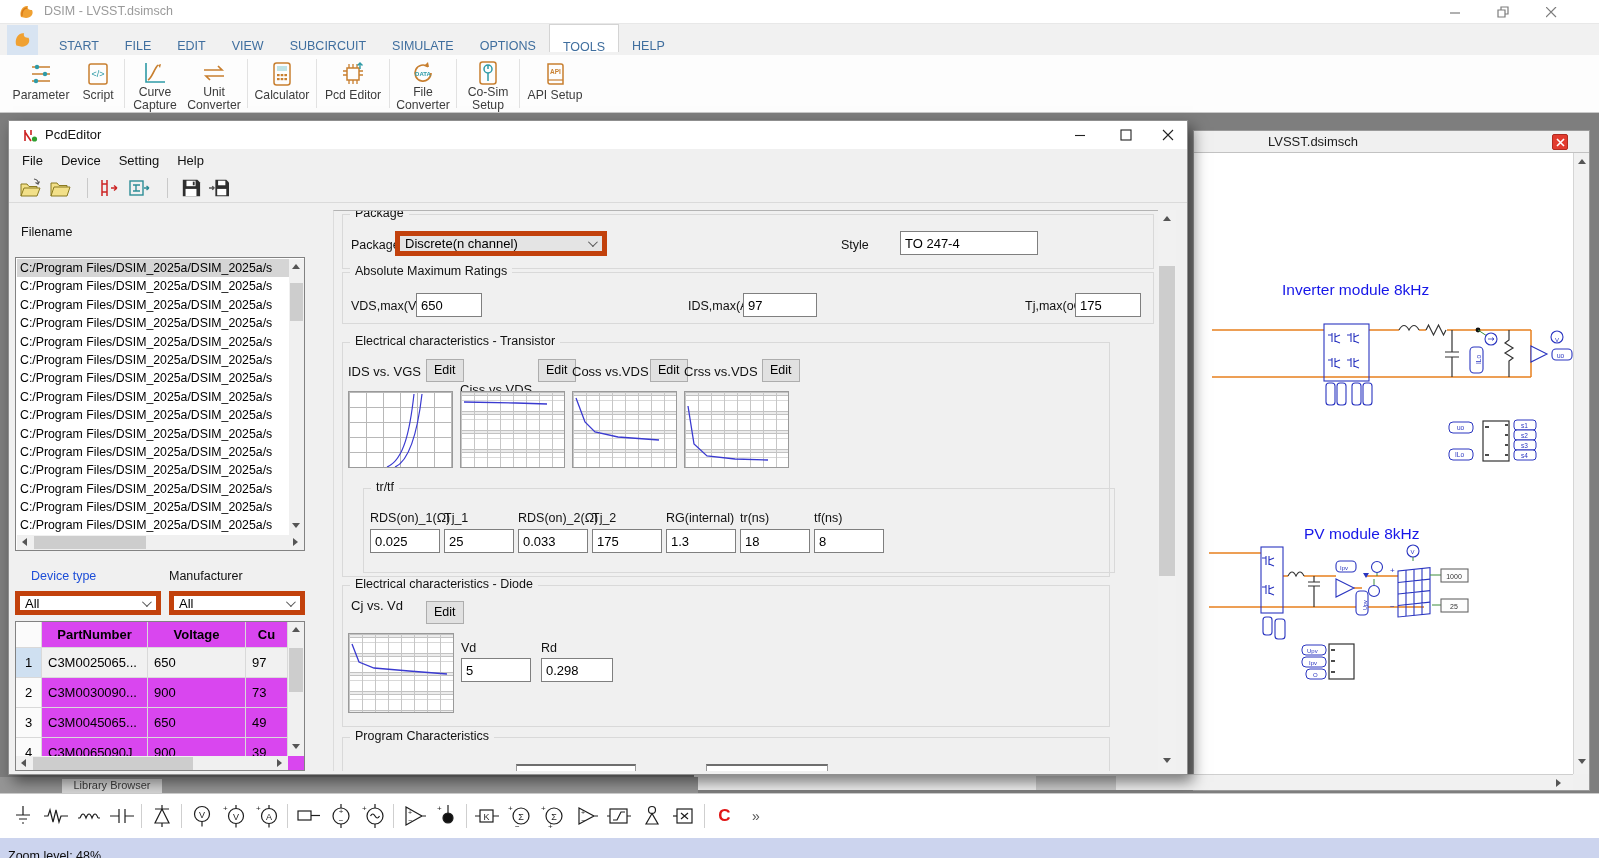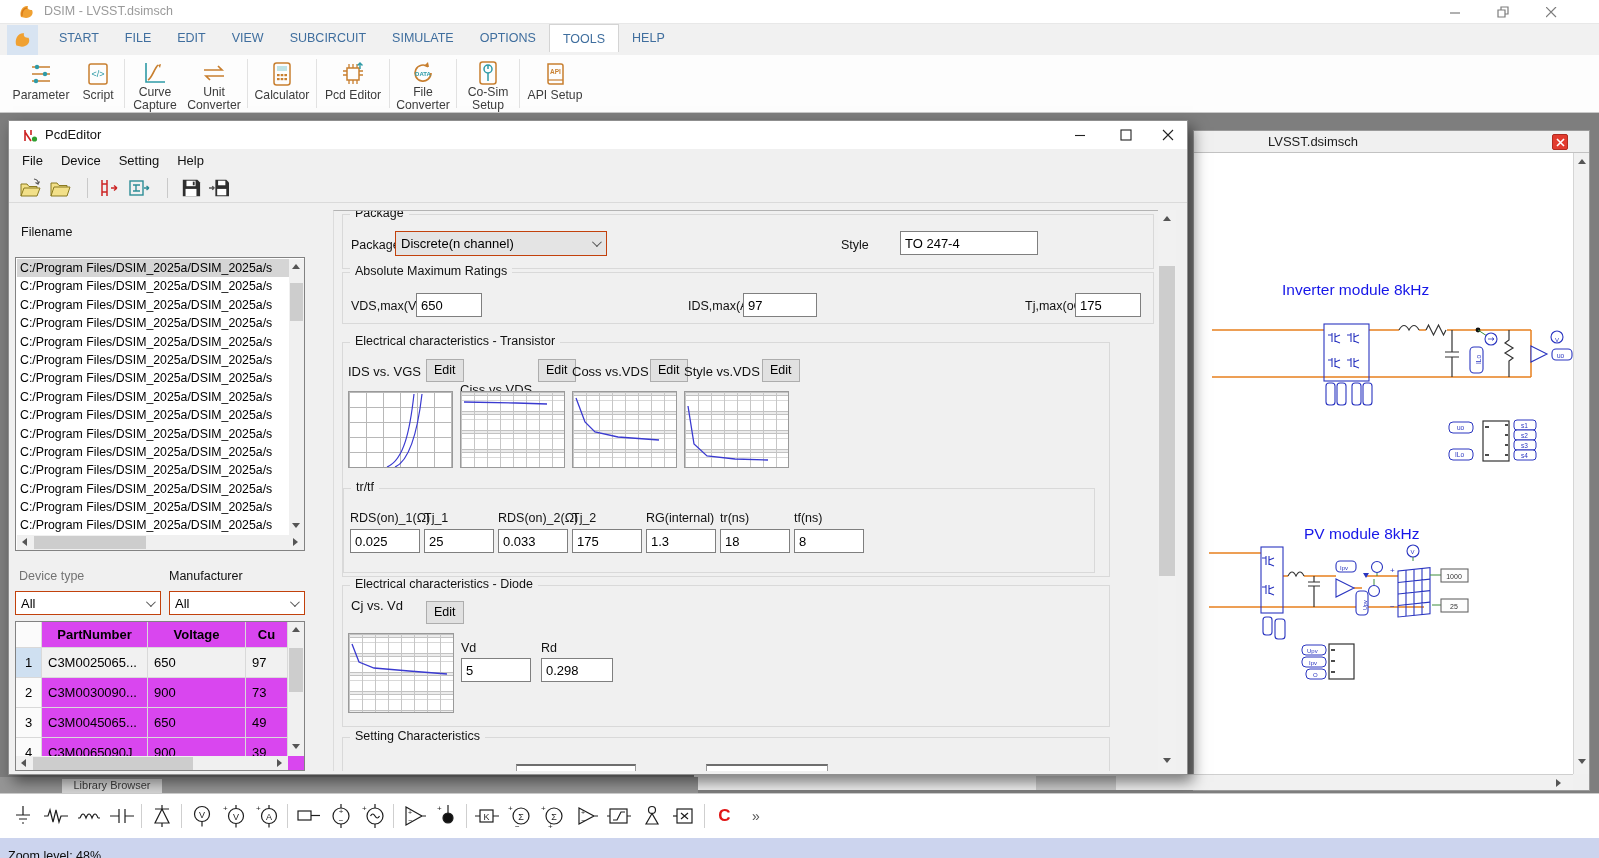--- a/index.html
+++ b/index.html
@@ -8,21 +8,21 @@
   .abs { position:absolute; }
 
   
   #titlebar { left:0; top:0; width:1599px; height:24px; background:#ffffff; border-bottom:1px solid #e8e8e8; }
   #title-text { left:44px; top:4px; font-size:12.5px; color:#9a9a9a; }
   .winctl { top:0; width:44px; height:24px; display:flex; align-items:center; justify-content:center; }
   .winctl svg { stroke:#7c7c7c; stroke-width:1.2; fill:none; }
 
   #tabrow { left:0; top:24px; width:1599px; height:31px; background:#f1f1f1; }
   #logo-tab { left:7px; top:1px; width:31px; height:30px; background:#d8e4f2; display:flex; align-items:center; justify-content:center; }
-  .rtab { top:3px; height:28px; line-height:28px; padding:0 13px; font-size:12.5px; color:#3f6e9e; display:inline-block; }
+  .rtab { top:3px; height:28px; line-height:28px; padding:8px 13px; font-size:12.5px; color:#3f6e9e; display:inline-block; }
   .rtab.active { background:#ffffff; border:1px solid #d4d4d4; border-bottom:none; }
   #tabs-wrap { left:46px; top:0; display:flex; }
 
   #ribbon { left:0; top:55px; width:1599px; height:58px; background:#fdfdfd; border-bottom:1px solid #c9c9c9; display:flex; align-items:stretch; padding-left:8px; }
   .rbtn { display:flex; flex-direction:column; align-items:center; justify-content:flex-start; padding-top:4px; font-size:12.2px; color:#3c3c3c; text-align:center; line-height:13px; }
   .rbtn .ric { height:30px; display:flex; align-items:center; justify-content:center; }
   .rsep { width:1px; background:#e2e2e2; margin:4px 2px; }
 
   
   #workarea { left:0; top:113px; width:1599px; height:680px; background:#7e7e7e; }
@@ -59,23 +59,23 @@
   .tsep { top:5px; width:1px; height:20px; background:#c9c9c9; }
 
   #filename-label { left:12px; top:104px; font-size:12.5px; color:#111; }
   #filelist { left:6px; top:136px; width:290px; height:294px; background:#ffffff; border:1px solid #828282; }
   #filelist-items { left:1px; top:1px; width:272px; height:276px; overflow:hidden; }
   .fitem { height:18.4px; line-height:18.4px; font-size:12.3px; color:#000; white-space:nowrap; padding-left:3px; }
   .fitem.sel { background:#d5d5d5; }
   .vsb { background:#f0f0f0; }
   .hsb { background:#f0f0f0; }
 
-  #devtype-label { left:10px; top:448px; font-size:12.5px; color:#737373; }
+  #devtype-label { left:22px; top:448px; font-size:12.5px; color:#1d4ed8; }
   #manuf-label { left:160px; top:448px; font-size:12.5px; color:#111; }
-  .combo { border:1px solid #c2410c; background:#ffffff; font-size:13px; color:#000; display:flex; align-items:center; padding-left:5px; }
+  .combo { border:5px solid #c2410c; background:#ffffff; font-size:13px; color:#000; display:flex; align-items:center; padding-left:5px; }
   .combo .chev { margin-left:auto; margin-right:7px; width:7px; height:7px; border-right:1.5px solid #555; border-bottom:1.5px solid #555; transform:rotate(45deg) translateY(-2px); }
 
   #ptable { left:6px; top:500px; width:290px; height:150px; background:#d946ef; border:1px solid #828282; overflow:hidden; }
   .trow { display:flex; }
   .tc { border-right:1px solid #d9d9d9; border-bottom:1px solid #d9d9d9; font-size:13px; color:#000; overflow:hidden; white-space:nowrap; }
   .th { font-weight:bold; text-align:center; line-height:25px; height:26px; }
   .td { line-height:29px; height:30px; padding-left:6px; }
   .tnum { width:26px; text-align:center; padding-left:0; background:#fbfbfb; }
   .tpart { width:106px; }
   .tvolt { width:98px; }
@@ -591,21 +591,21 @@
 
       <div class="gb" style="left:8px;top:131px;width:768px;height:235px;">
         <span class="gt">Electrical characteristics - Transistor</span>
 
         <span class="lbl" style="left:5px;top:21px;font-size:13px;">IDS vs. VGS</span>
         <div class="editbtn" style="left:83px;top:16px;">Edit</div>
         <span class="lbl" style="left:117px;top:21px;font-size:13px;margin-top:18px;">Ciss vs.VDS</span>
         <div class="editbtn" style="left:195px;top:16px;">Edit</div>
         <span class="lbl" style="left:229px;top:21px;font-size:13px;">Coss vs.VDS</span>
         <div class="editbtn" style="left:307px;top:16px;">Edit</div>
-        <span class="lbl" style="left:341px;top:21px;font-size:13px;">Style vs.VDS</span>
+        <span class="lbl" style="left:341px;top:21px;font-size:13px;">Crss vs.VDS</span>
         <div class="editbtn" style="left:419px;top:16px;">Edit</div>
 
         <div class="thumb sqgrid" style="left:5px;top:48px;width:105px;height:77px;">
           <svg width="103" height="75">
               <path d="M38 75 C55 68 61 38 65 2" stroke="#3a3ad0" stroke-width="1.2" fill="none"></path>
               <path d="M46 75 C62 68 69 36 73 2" stroke="#3a3ad0" stroke-width="1.2" fill="none"></path>
             </svg>
         </div>
         <div class="thumb loggrid" style="left:117px;top:48px;width:105px;height:77px;">
           <svg width="103" height="75">
@@ -616,21 +616,21 @@
           <svg width="103" height="75">
               <path d="M3 6 L12 30 L22 40 L45 45 L86 48" stroke="#3a3ad0" stroke-width="1.3" fill="none"></path>
             </svg>
         </div>
         <div class="thumb loggrid" style="left:341px;top:48px;width:105px;height:77px;">
           <svg width="103" height="75">
               <path d="M3 14 L9 52 L22 64 L50 67 L83 68" stroke="#3a3ad0" stroke-width="1.3" fill="none"></path>
             </svg>
         </div>
 
-        <div class="gb" style="left:0;top:145px;width:752px;height:85px;">
+        <div class="gb" style="left:20px;top:145px;width:752px;height:85px;">
           <span class="gt">tr/tf</span>
           <span class="lbl" style="left:6px;top:22px;">RDS(on)_1(Ω)</span>
           <span class="lbl" style="left:80px;top:22px;">Tj_1</span>
           <span class="lbl" style="left:154px;top:22px;">RDS(on)_2(Ω)</span>
           <span class="lbl" style="left:228px;top:22px;">Tj_2</span>
           <span class="lbl" style="left:302px;top:22px;">RG(internal)</span>
           <span class="lbl" style="left:376px;top:22px;">tr(ns)</span>
           <span class="lbl" style="left:450px;top:22px;">tf(ns)</span>
           <input class="tin" style="left: 6px; top: 40px; width: 70px;" value="0.025">
           <input class="tin" style="left: 80px; top: 40px; width: 70px;" value="25">
@@ -651,21 +651,21 @@
               <path d="M3 10 L10 28 L25 34 L60 37 L98 40" stroke="#3a3ad0" stroke-width="1.3" fill="none"></path>
             </svg>
         </div>
         <span class="lbl" style="left:118px;top:55px;">Vd</span>
         <input class="tin" style="left: 118px; top: 72px; width: 70px;" value="5">
         <span class="lbl" style="left:198px;top:55px;">Rd</span>
         <input class="tin" style="left: 198px; top: 72px; width: 72px;" value="0.298">
       </div>
 
       <div class="gb" style="left:8px;top:526px;width:768px;height:80px;">
-        <span class="gt">Setting Characteristics</span>
+        <span class="gt">Program Characteristics</span>
         <div class="partial-in" style="left:173px;top:26px;width:120px;"></div>
         <div class="partial-in" style="left:363px;top:26px;width:122px;"></div>
       </div>
     </div>
 
     <div class="abs" id="panel-vscroll">
       <div class="abs tri tri-up" style="left:5px;top:6px;"></div>
       <div class="abs sthumb" style="left:1px;top:56px;width:16px;height:310px;"></div>
       <div class="abs tri tri-down" style="left:5px;top:548px;"></div>
     </div>

